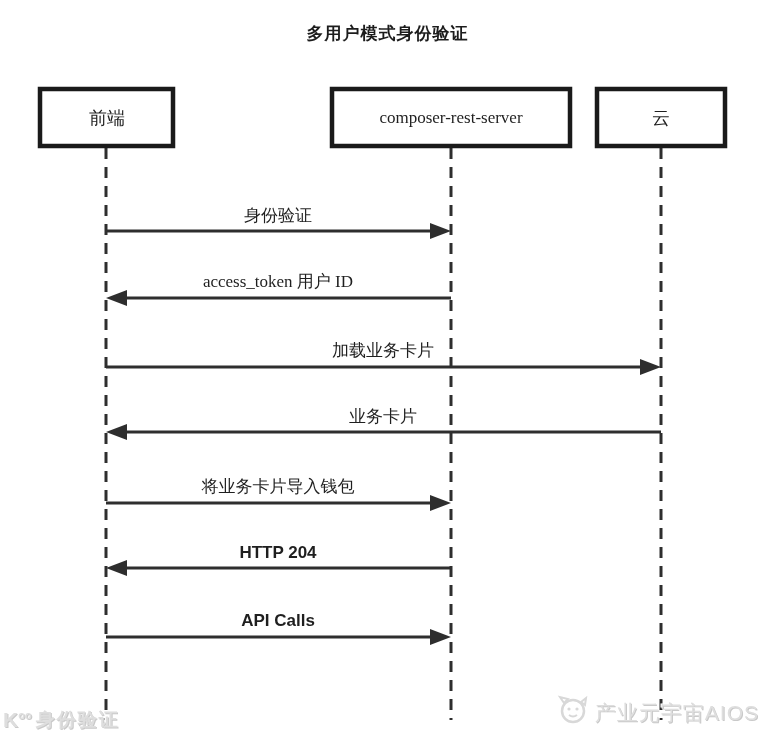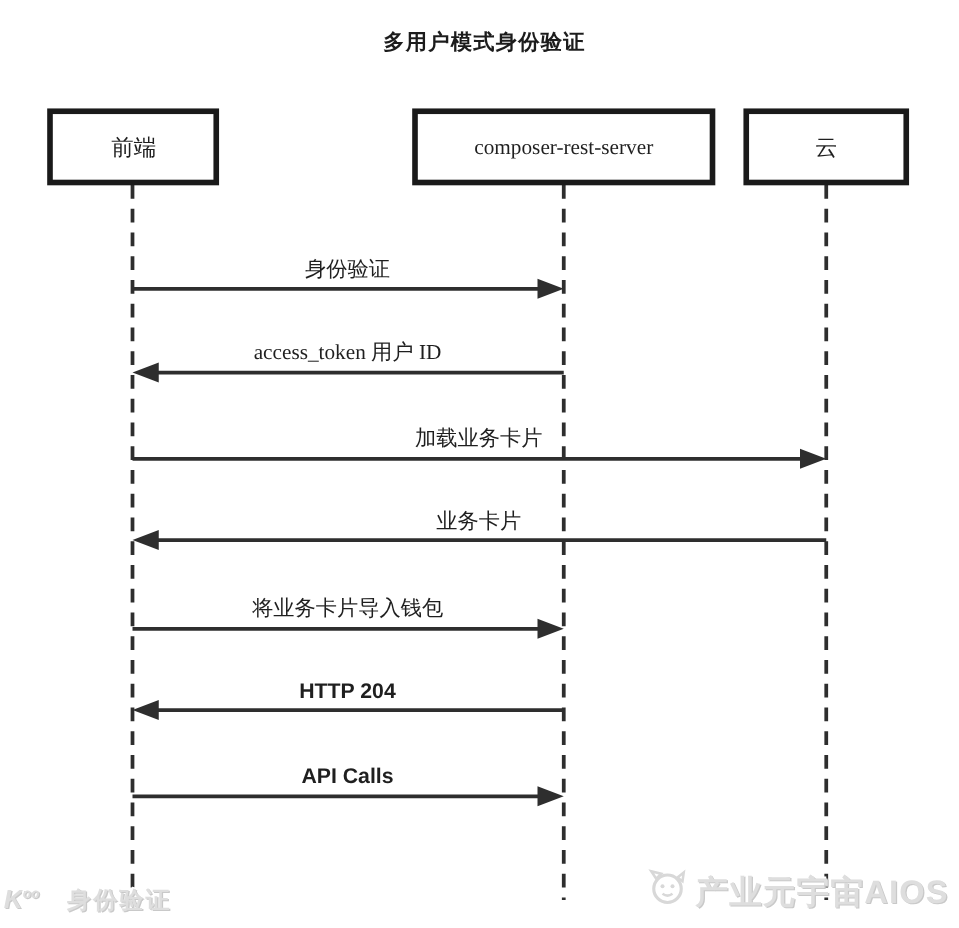--- a/index.html
+++ b/index.html
@@ -65,30 +65,29 @@
   }
   #wm-left {
     left: 3px;
     top: 707px;
     font-size: 19px;
     font-weight: bold;
     letter-spacing: 2px;
   }
   #wm-left .wm-logo {
     font-size: 21px;
-    font-style: italic;
-    margin-right: 22px;
+    margin-right: 4px;
     letter-spacing: 0;
   }
   #wm-left .wm-logo sup { font-size: 11px; }
   #wm-right {
     right: 8px;
     top: 694px;
-    font-size: 26px;
-    font-weight: bold;
+    font-size: 21px;
+    font-weight: normal;
     letter-spacing: 1px;
   }
   #wm-right .mascot { margin-right: 6px; }
 </style>
 </head>
 <body>
 
 <div id="canvas">
 
   <div id="diagram-title">多用户模式身份验证</div>

